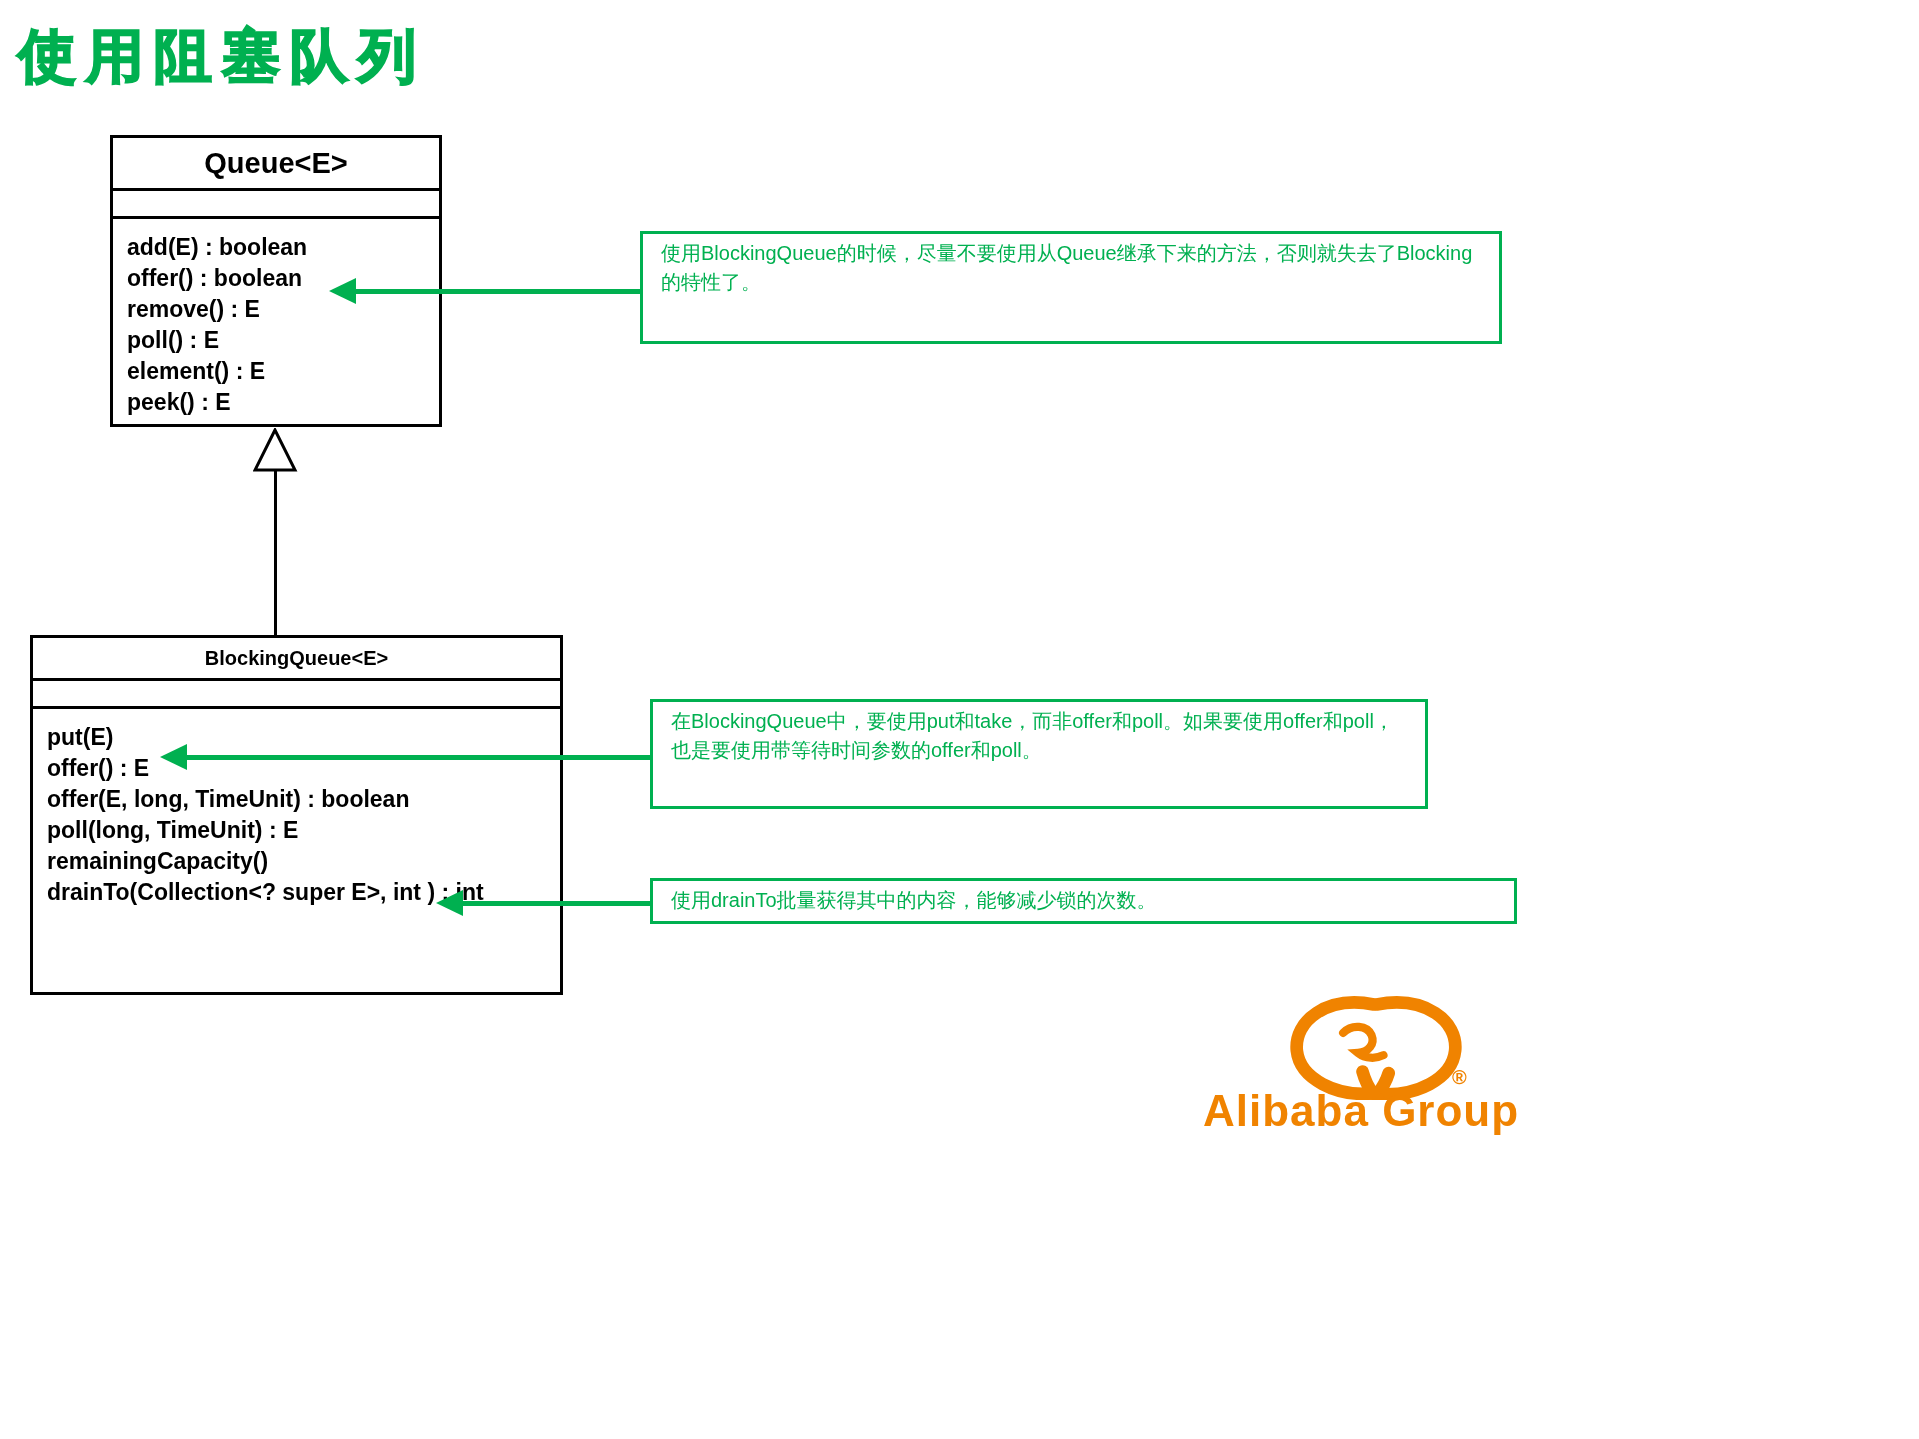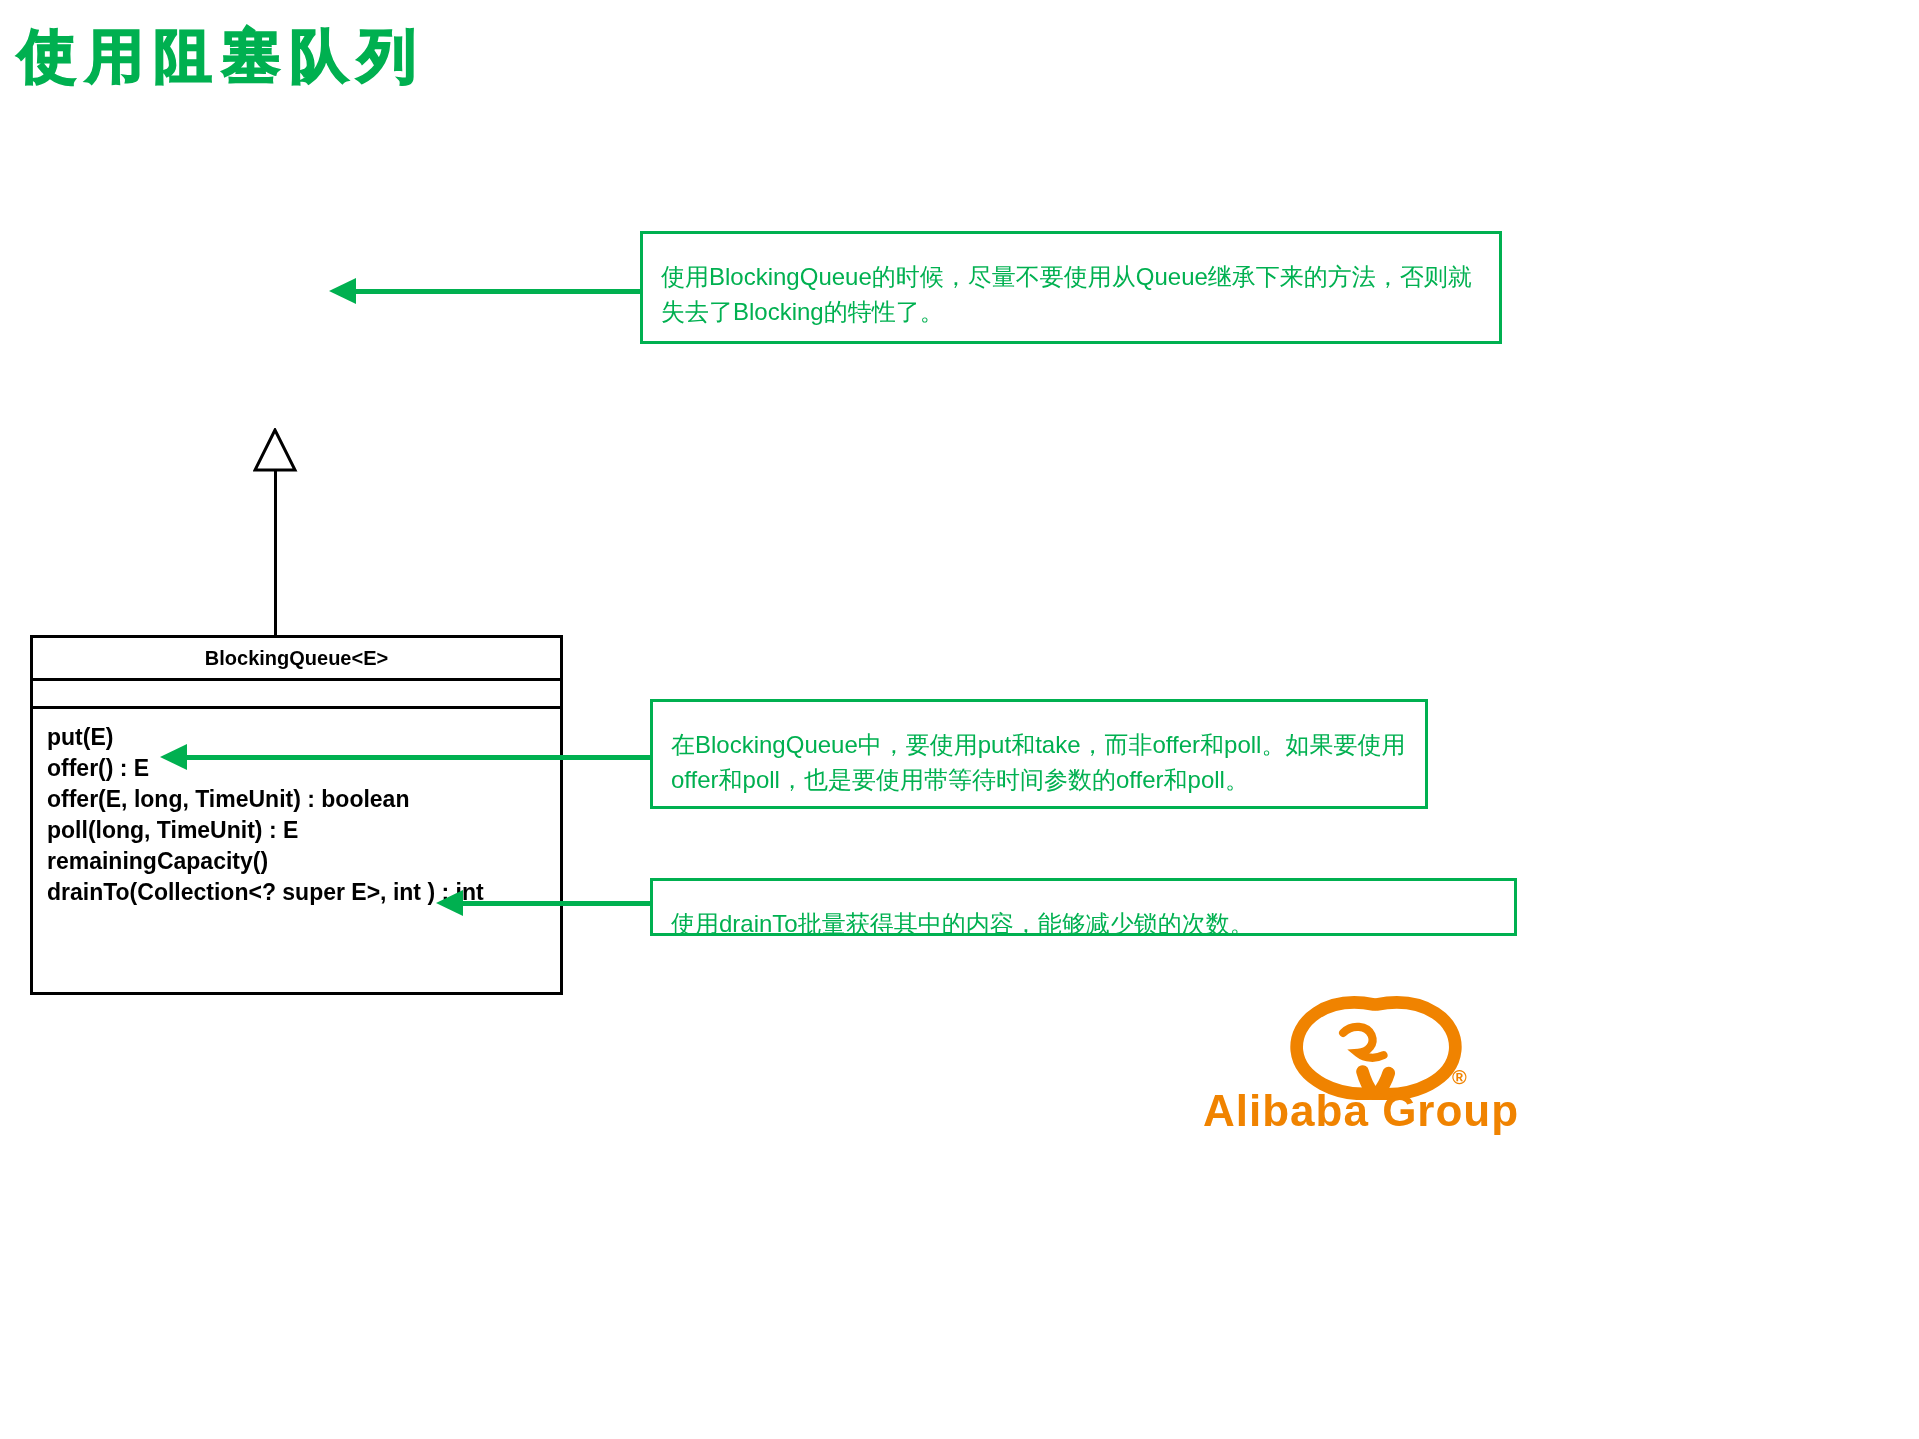--- a/index.html
+++ b/index.html
@@ -68,23 +68,23 @@
     position: absolute;
     left: 253px;
     top: 428px;
   }
 
   .note {
     position: absolute;
     border: 3px solid var(--green, #00B050);
     color: var(--green, #00B050);
     background: #fff;
-    font-size: 24px;
+    font-size: 20px;
     line-height: 1.45;
-    padding: 26px 18px;
+    padding: 5px 18px;
   }
   .note-1 { left: 640px; top: 231px; width: 862px; height: 113px; }
   .note-2 { left: 650px; top: 699px; width: 778px; height: 110px; }
   .note-3 { left: 650px; top: 878px; width: 867px; height: 46px; }
 
   .arrow-line {
     position: absolute;
     height: 5px;
     background: var(--green, #00B050);
   }
@@ -127,20 +127,32 @@
     letter-spacing: 1px;
   }
 </style>
 </head>
 <body>
 
 <div class="canvas">
 
   <div class="slide-title">使用阻塞队列</div>
 
+  <div class="uml-class queue-box">
+    <div class="uml-name">Queue&lt;E&gt;</div>
+    <div class="uml-empty"></div>
+    <div class="uml-methods">
+      <div>add(E) : boolean</div>
+      <div>offer() : boolean</div>
+      <div>remove() : E</div>
+      <div>poll() : E</div>
+      <div>element() : E</div>
+      <div>peek() : E</div>
+    </div>
+  </div>
 
   <svg class="inherit-triangle" width="45" height="45">
     <polygon points="22,2 2,42 42,42" fill="#ffffff" stroke="#000000" stroke-width="3"></polygon>
   </svg>
   <div class="inherit-line"></div>
 
   <div class="uml-class blocking-box">
     <div class="uml-name">BlockingQueue&lt;E&gt;</div>
     <div class="uml-empty"></div>
     <div class="uml-methods">

